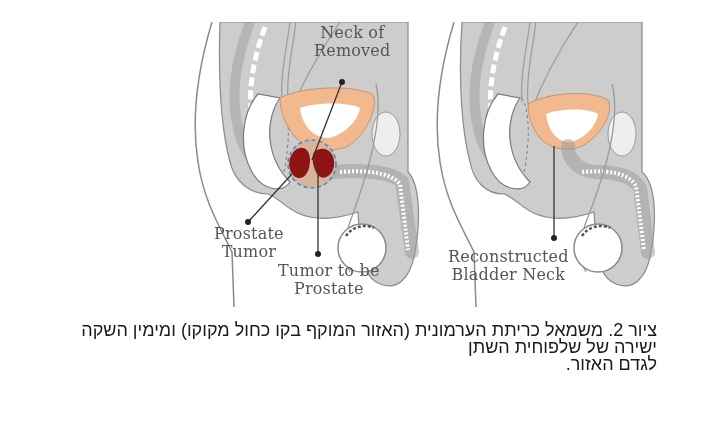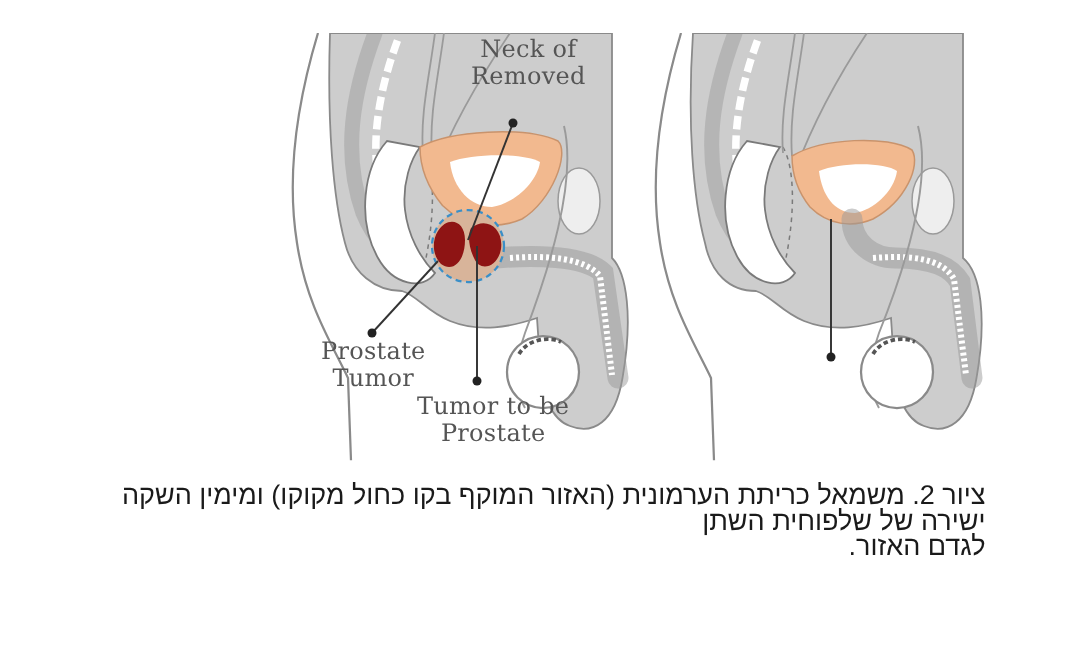--- a/index.html
+++ b/index.html
@@ -93,19 +93,23 @@
       <path d="M136 124 C136 140 150 150 165 150 C190 150 202 156 208 166 L216 230" fill="none" stroke="#9a9a9a" stroke-width="14" stroke-linecap="round" opacity="0.5"></path>
       <path d="M150 150 C175 148 196 150 204 164 L212 228" fill="none" stroke="#ffffff" stroke-width="4" stroke-dasharray="2 2"></path>
       <path d="M180 62 C190 100 170 160 154 200 C146 222 148 240 154 250" fill="none" stroke="#9a9a9a" stroke-width="1.3"></path>
       <circle cx="166" cy="226" r="24" fill="#ffffff" stroke="#8a8a8a" stroke-width="1.5"></circle>
       <path d="M150 214 C156 204 170 202 178 206" fill="none" stroke="#555" stroke-width="2.5" stroke-dasharray="3 2"></path>
 
       <line x1="122" y1="124" x2="122" y2="216" stroke="#333" stroke-width="1.3"></line>
       <circle cx="122" cy="216" r="3" fill="#222"></circle>
     </svg>
 
+    <div class="lbl" style="left:16px; top:226px;">
+      <div>Reconstructed</div>
+      <div>Bladder Neck</div>
+    </div>
   </div>
 </div>
 
 <div class="caption">
   <span>ציור 2. משמאל כריתת הערמונית (האזור המוקף בקו כחול מקוקו) ומימין השקה ישירה של שלפוחית השתן</span>
   <span>לגדם האזור.</span>
 </div>
 
 </body></html>

